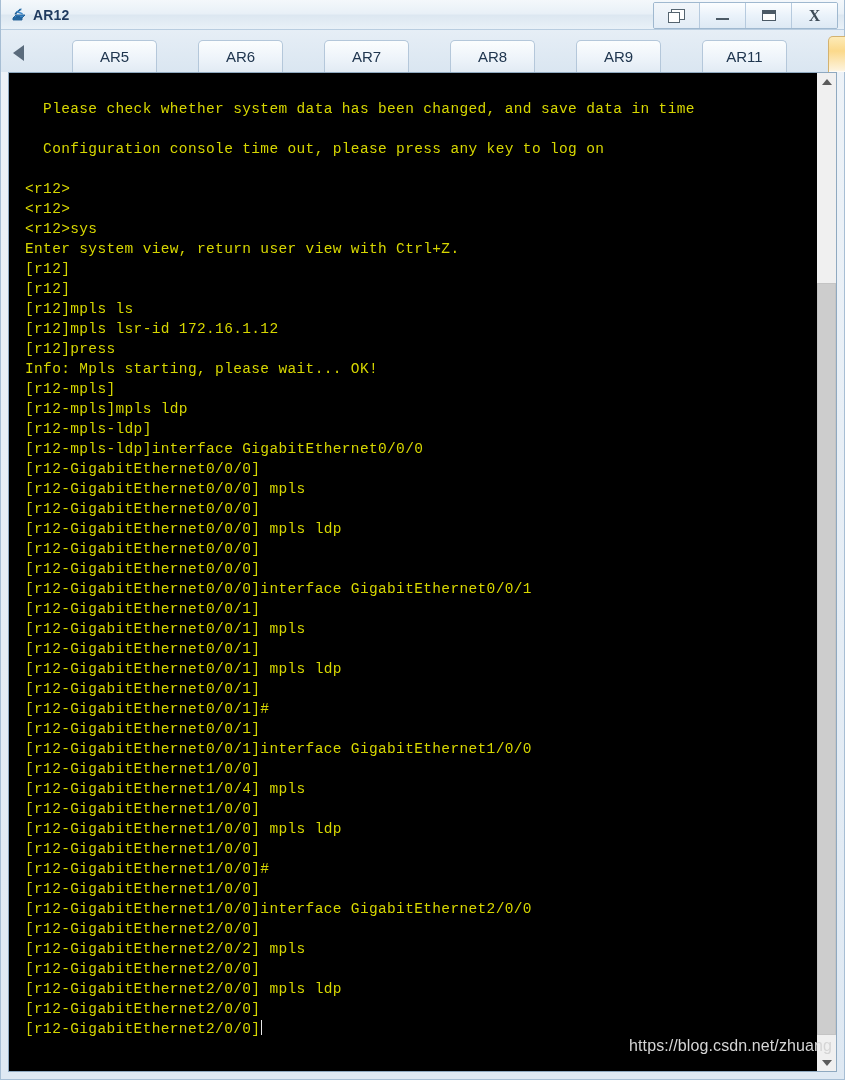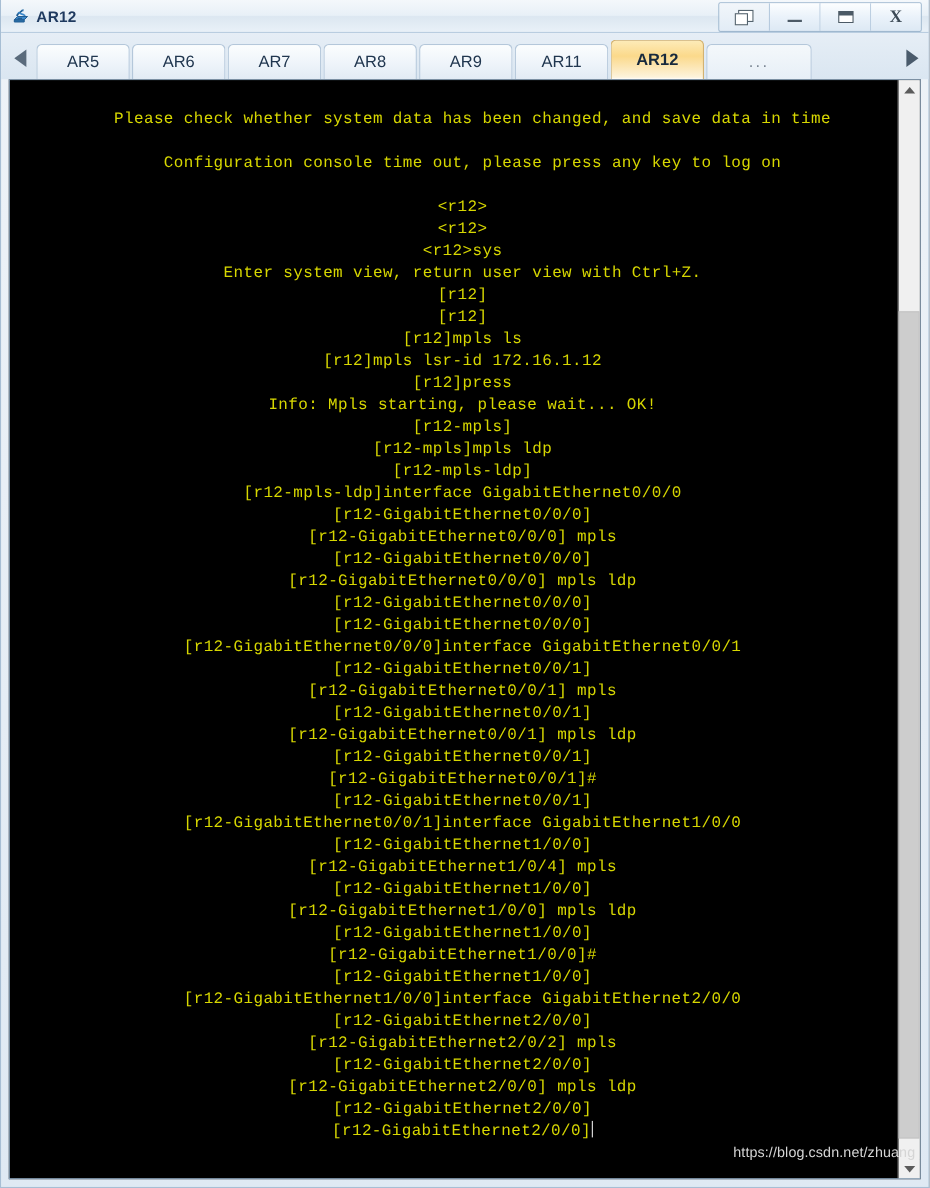--- a/index.html
+++ b/index.html
@@ -20,21 +20,20 @@
     left: 0; top: 0;
     width: 845px;
     height: 1080px;
     box-sizing: border-box;
     background: linear-gradient(180deg, #eef3f8 0%, #dfe9f3 100%);
     border-left: 1px solid #a7bed4;
     border-right: 1px solid #a7bed4;
     border-bottom: 1px solid #a7bed4;
     display: flex;
     flex-direction: column;
-    text-align: center;
   }
 
   
   .titlebar {
     position: relative;
     height: 29px;
     flex: 0 0 29px;
     background: linear-gradient(180deg, #f4f8fb 0%, #e8f0f7 48%, #dce7f1 52%, #e9f1f8 100%);
     border-bottom: 1px solid #b9cde0;
     display: flex;
@@ -159,20 +158,21 @@
     align-items: center;
     justify-content: center;
     font-size: 15px;
     color: #20364f;
     background: linear-gradient(180deg, #fbfdfe 0%, #eef4fa 55%, #e2ebf4 100%);
     border: 1px solid #b4c7da;
     border-bottom: none;
     border-radius: 5px 5px 0 0;
     padding: 0 6px;
     white-space: nowrap;
+    margin-left: 39px;
   }
   .tab.active {
     height: 36px;
     background: linear-gradient(180deg, #fdebb8 0%, #fbd98b 40%, #fdf3dc 95%, #ffffff 100%);
     border-color: #d3b270;
     color: #17293d;
     font-weight: bold;
   }
   .tab.more {
     min-width: 96px;
@@ -214,21 +214,21 @@
     height: 15px;
     background: #e8e8e8;
     vertical-align: -2px;
     margin-left: 1px;
   }
   .watermark {
     position: absolute;
     right: 4px;
     bottom: 16px;
     font-family: "Liberation Sans", sans-serif;
-    font-size: 13px;
+    font-size: 16px;
     color: #d5d5d5;
     white-space: nowrap;
     letter-spacing: 0.1px;
   }
 
   
   .scrollbar {
     flex: 0 0 19px;
     width: 19px;
     background: #f0f0f0;

